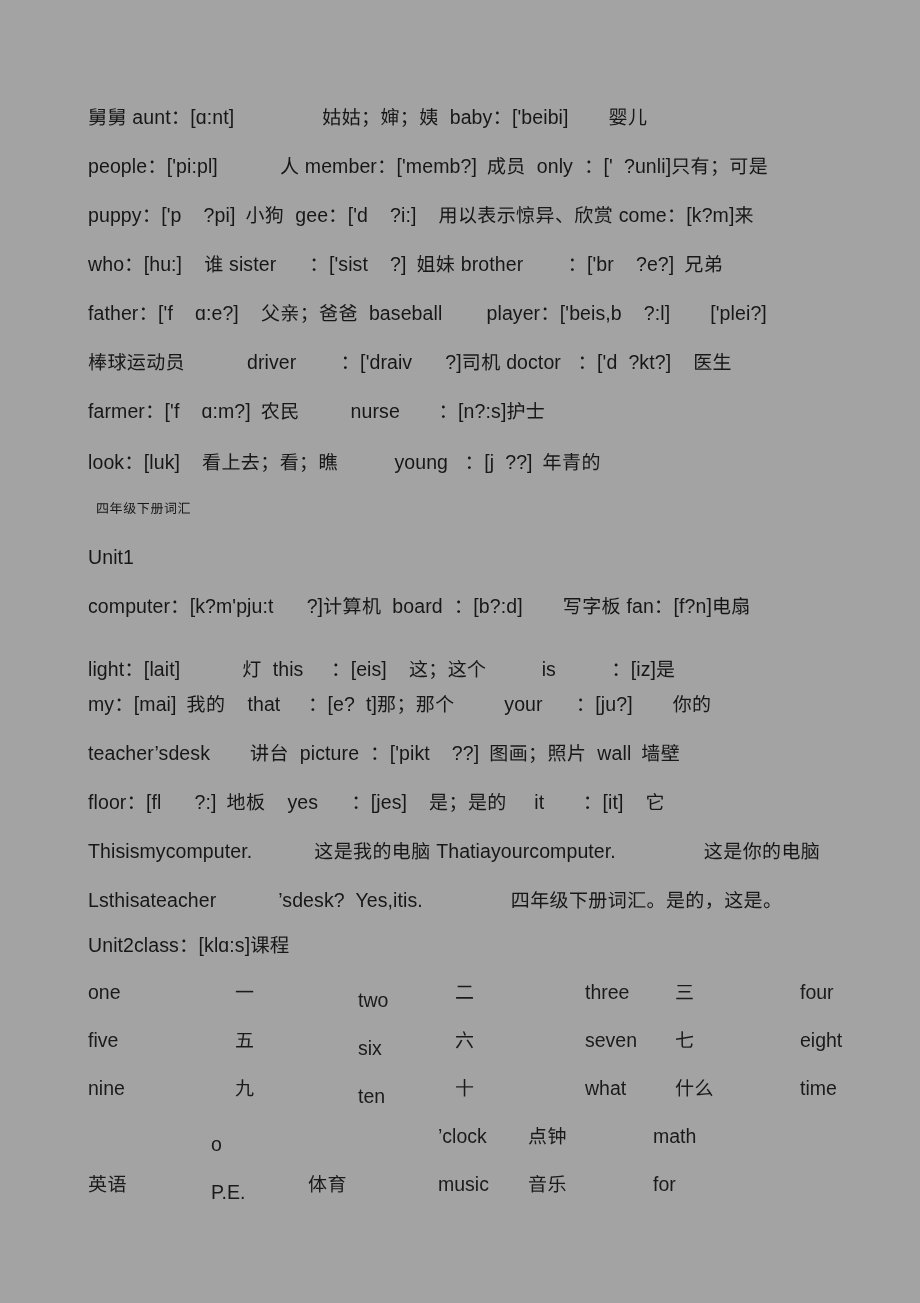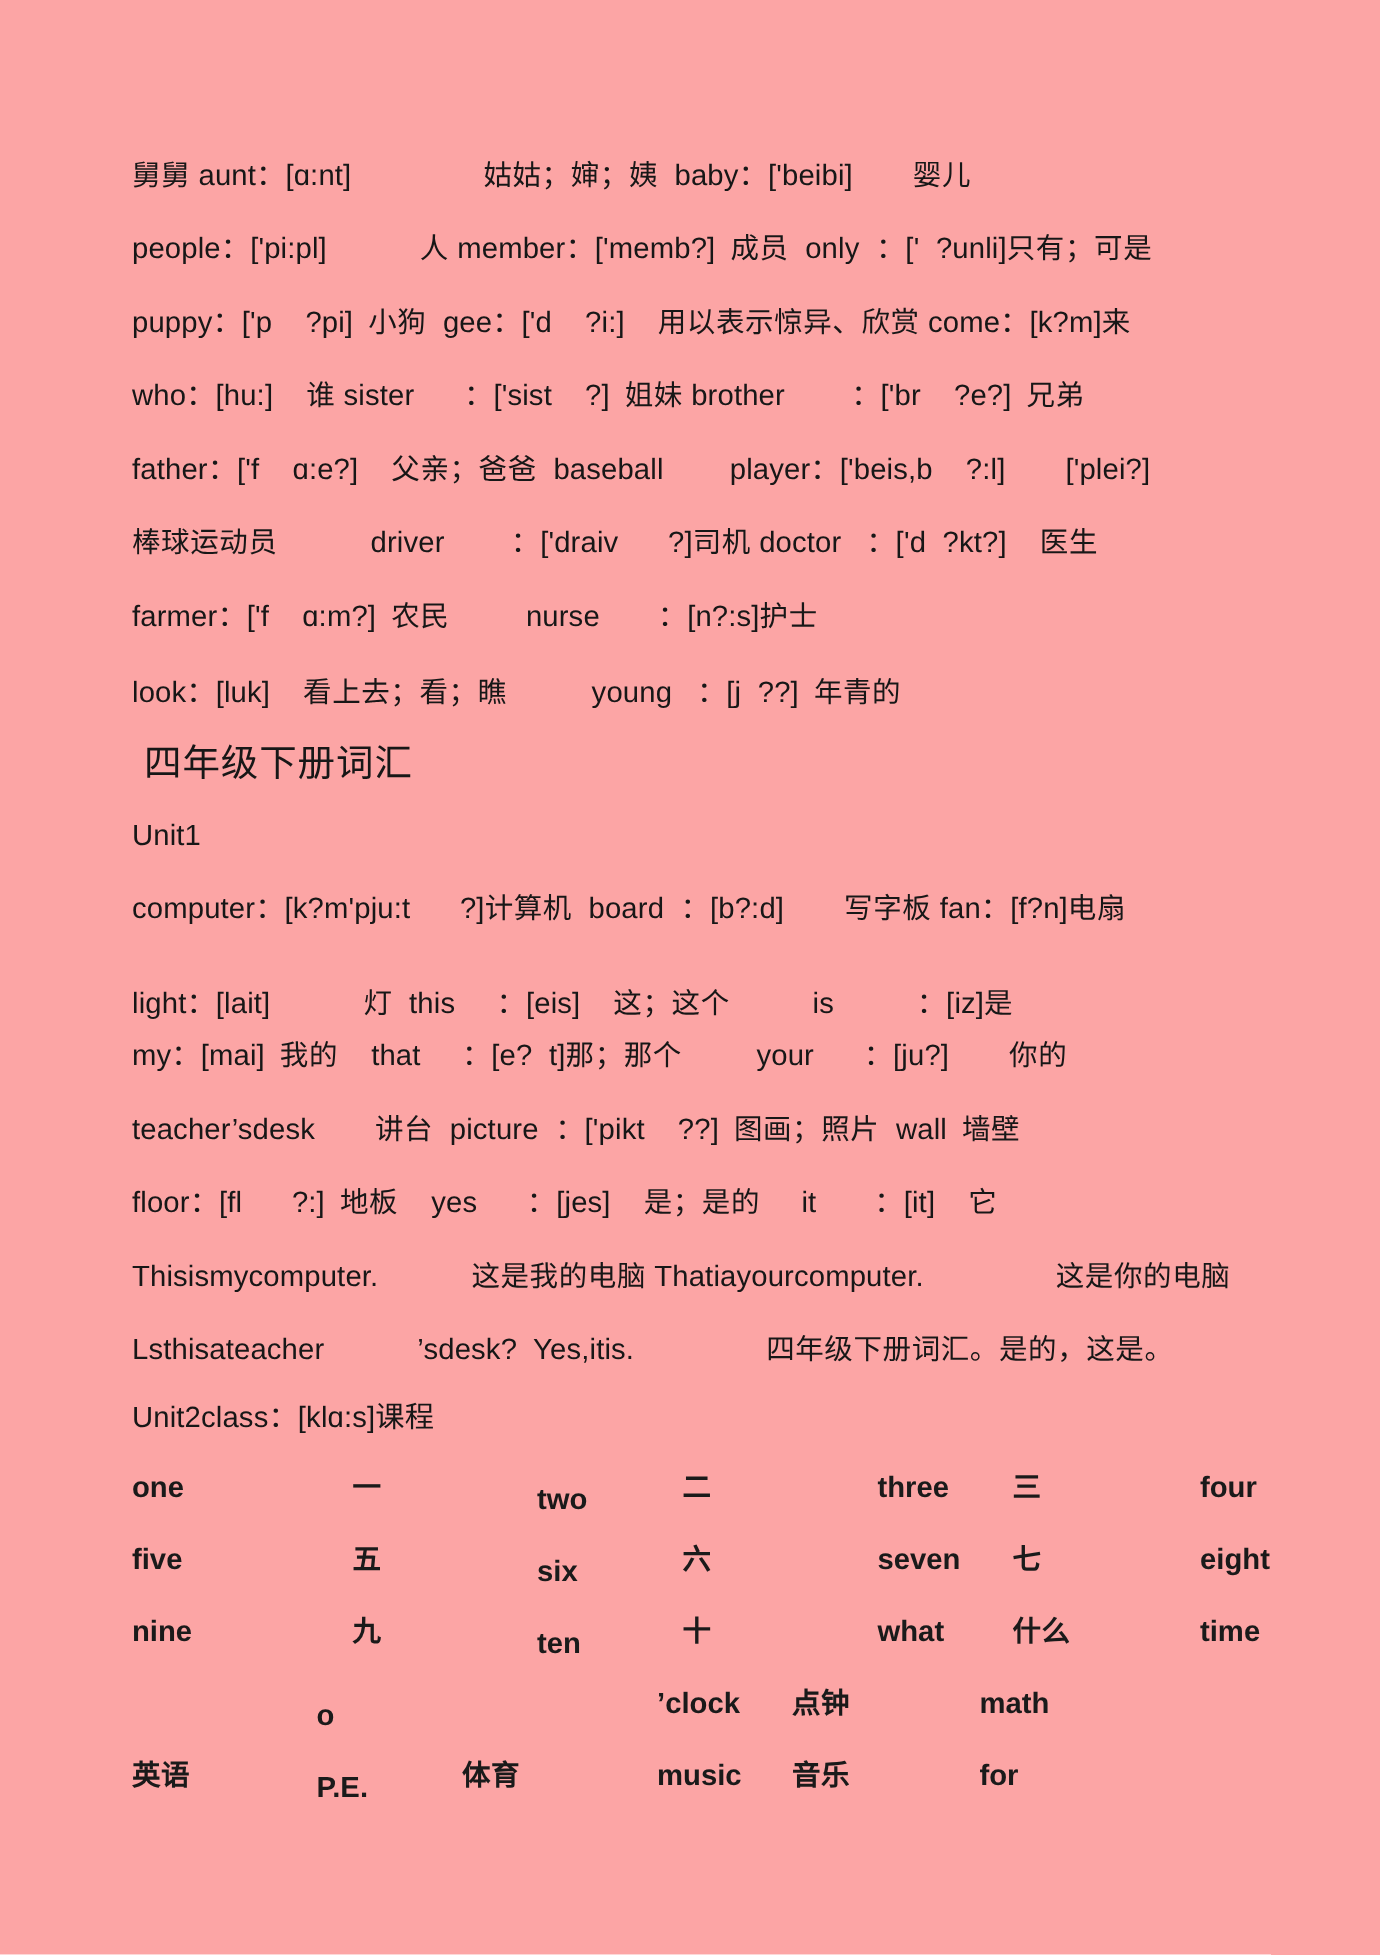--- a/index.html
+++ b/index.html
@@ -15,21 +15,21 @@
     overflow: hidden;
     font-family: "Liberation Sans", "DejaVu Sans", sans-serif;
     color: #1a1a1a;
     -webkit-font-smoothing: antialiased;
   }
 
   
   .page {
     position: absolute;
     inset: 0;
-    background: #fca5a5;
+    background: #a3a3a3;
     padding: 0;
   }
 
   .doc-body {
     position: absolute;
     left: 0;
     top: 0;
     width: 920px;
   }
 
@@ -53,21 +53,21 @@
   }
   .cn {
     font-family: "DejaVu Serif", "Liberation Serif", serif;
     font-size: 19px;
     letter-spacing: 0.4px;
   }
 
   
   .heading {
     font-family: "DejaVu Serif", "Liberation Serif", serif;
-    font-size: 25px;
+    font-size: 13px;
     letter-spacing: 0.6px;
   }
 
   .indent-1 { left: 96px; }
 
   
   .sp-xs { display: inline-block; width: 10px; }
   .sp-s  { display: inline-block; width: 22px; }
   .sp-m  { display: inline-block; width: 40px; }
   .sp-l  { display: inline-block; width: 62px; }
@@ -76,21 +76,20 @@
   
   .grid-line {
     position: absolute;
     left: 88px;
     width: 800px;
     height: 34px;
     line-height: 34px;
     font-size: 19.5px;
     display: flex;
     align-items: center;
-    font-weight: bold;
   }
   .c1 { width: 147px; flex: 0 0 147px; }
   .c2 { width: 123px; flex: 0 0 123px; }
   .c3 { width:  97px; flex: 0 0  97px; margin-top: 16px; }
   .c4 { width: 130px; flex: 0 0 130px; }
   .c5 { width:  90px; flex: 0 0  90px; }
   .c6 { width: 125px; flex: 0 0 125px; }
 </style>
 </head>
 <body>

